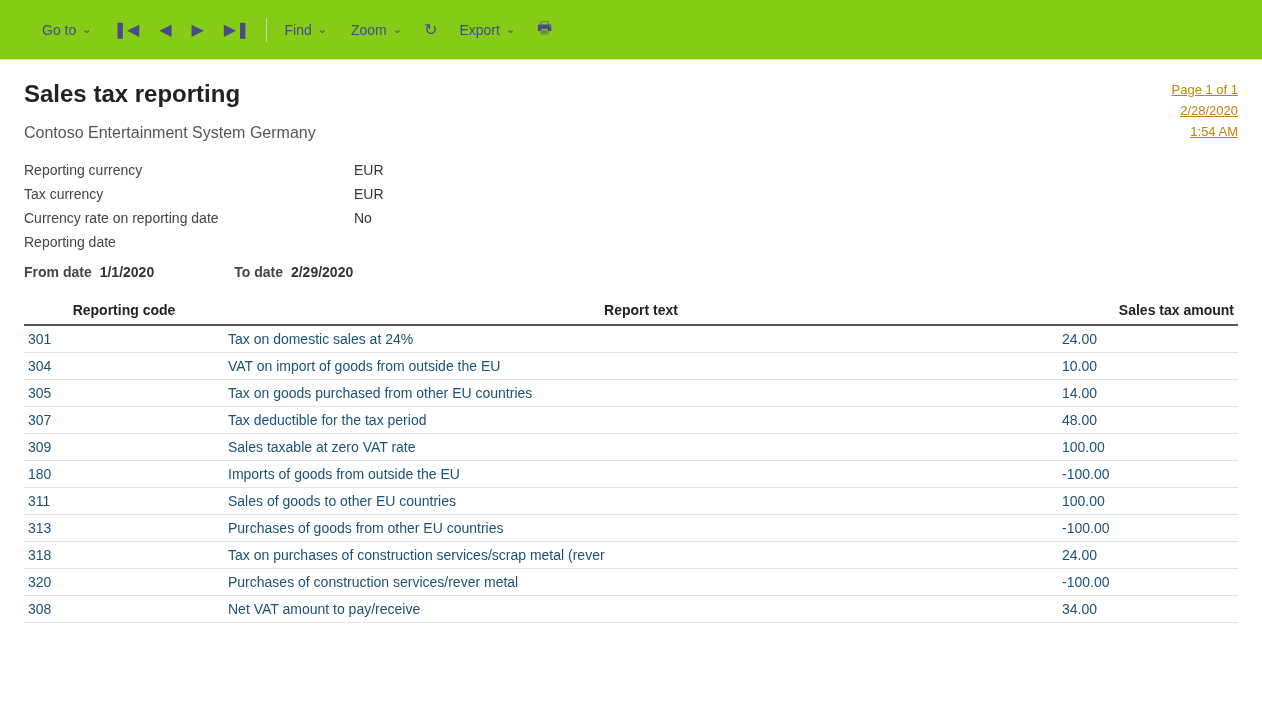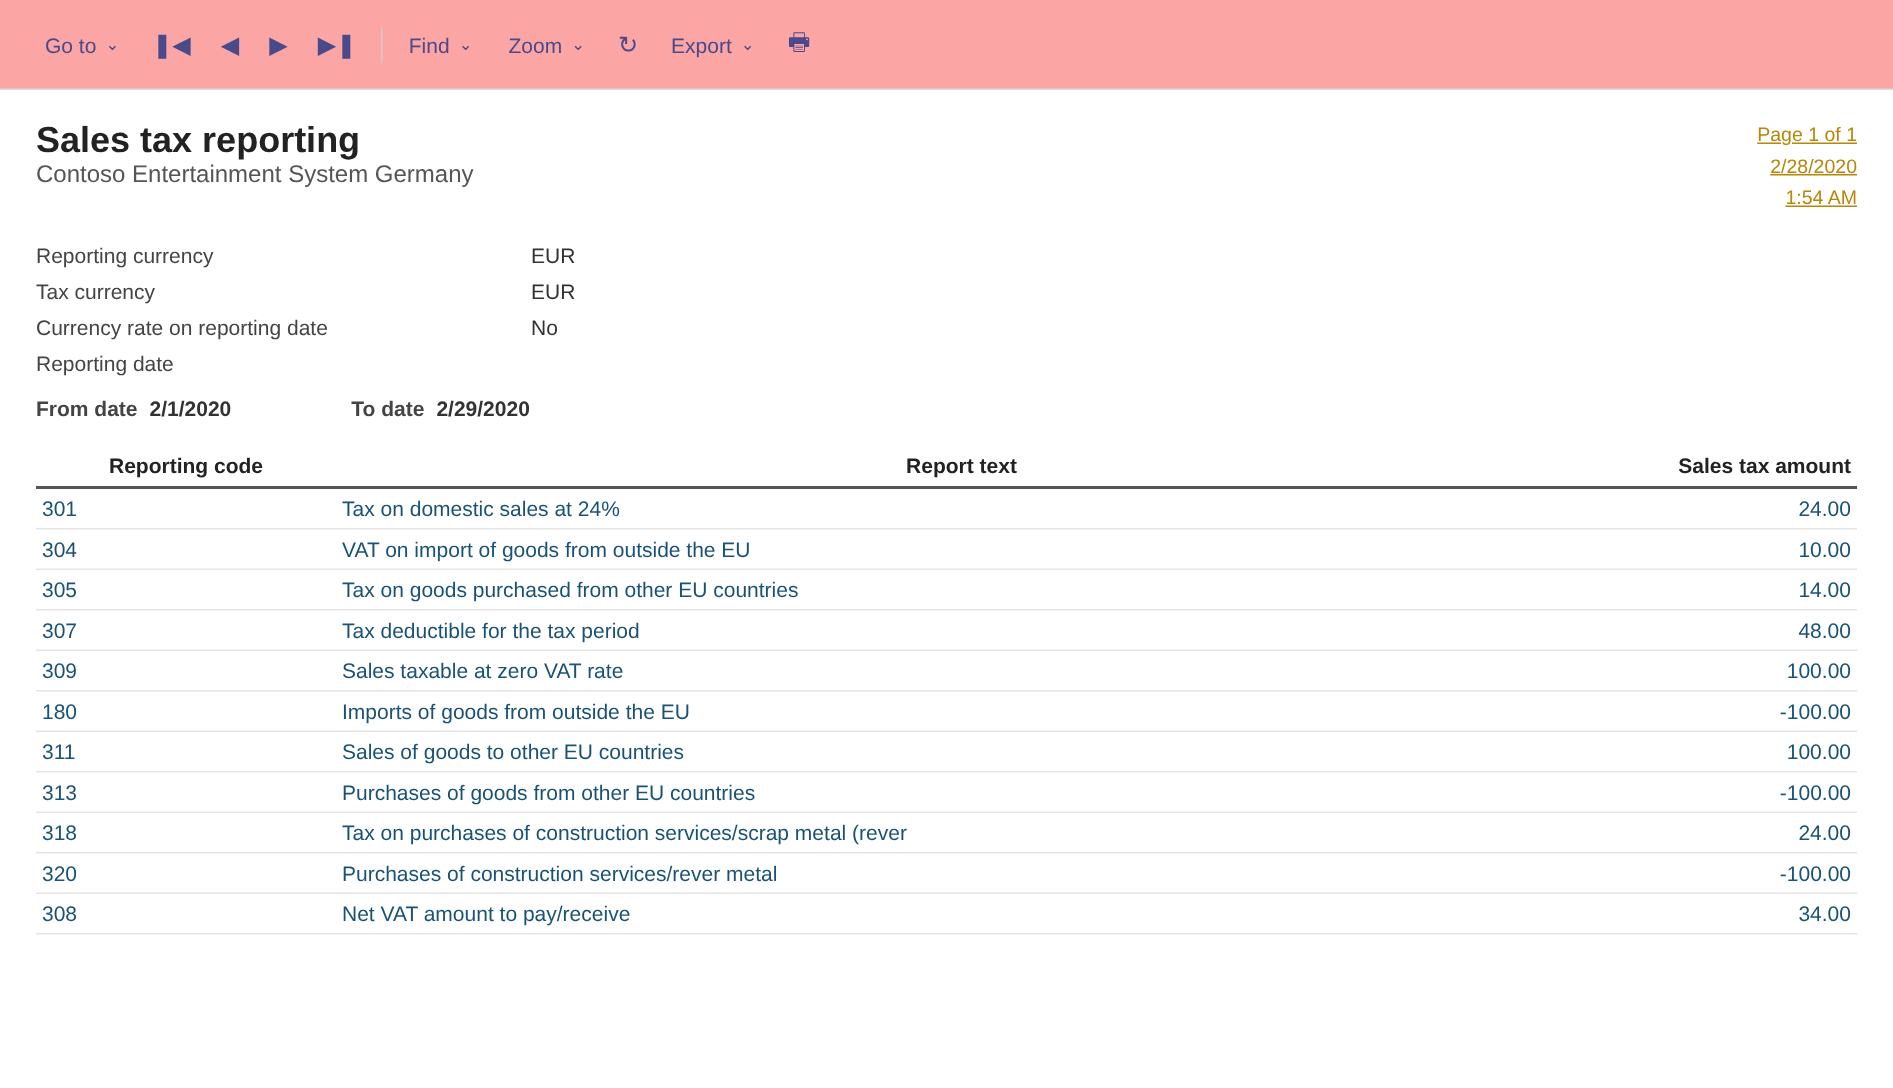--- a/index.html
+++ b/index.html
@@ -10,22 +10,22 @@
       color: #333;
       width: 1262px;
       min-height: 725px;
     }
 
     
     .toolbar {
       display: flex;
       align-items: center;
       gap: 4px;
-      padding: 10px 20px;
-      background: #fca5a5;
+      padding: 10px 32px;
+      background: #84cc16;
       border-bottom: 1px solid #ddd;
       height: 60px;
     }
     .toolbar-btn {
       display: flex;
       align-items: center;
       gap: 4px;
       padding: 6px 10px;
       background: none;
       border: none;
@@ -70,21 +70,21 @@
     .report-header {
       display: flex;
       justify-content: space-between;
       align-items: flex-start;
       margin-bottom: 16px;
     }
     .report-title {
       font-size: 24px;
       font-weight: bold;
       color: #222;
-      margin-bottom: 0;
+      margin-bottom: 16px;
     }
     .report-subtitle {
       font-size: 16px;
       color: #555;
     }
     .page-info {
       text-align: right;
       font-size: 13px;
       color: #b8860b;
       line-height: 1.6;
@@ -161,21 +161,21 @@
       color: #1a5276;
     }
     .data-table tbody td.code-cell {
       color: #1a5276;
       font-weight: normal;
     }
     .data-table tbody td.text-cell {
       color: #1a5276;
     }
     .data-table tbody td.amount-cell {
-      text-align: right;
+      text-align: left;
       color: #1a5276;
     }
     .col-code { width: 200px; }
     .col-text { width: auto; }
     .col-amount { width: 180px; }
   </style>
 </head>
 <body>
 
 <div class="toolbar">
@@ -254,21 +254,21 @@
       <tr>
         <td>Reporting date</td>
         <td></td>
       </tr>
     </tbody>
   </table>
 
   <div class="dates-row">
     <div class="date-item">
       <span class="date-label">From date</span>
-      <span class="date-value">2/1/2020</span>
+      <span class="date-value">1/1/2020</span>
     </div>
     <div class="date-item">
       <span class="date-label">To date</span>
       <span class="date-value">2/29/2020</span>
     </div>
   </div>
 
   <table class="data-table">
     <thead>
       <tr>

